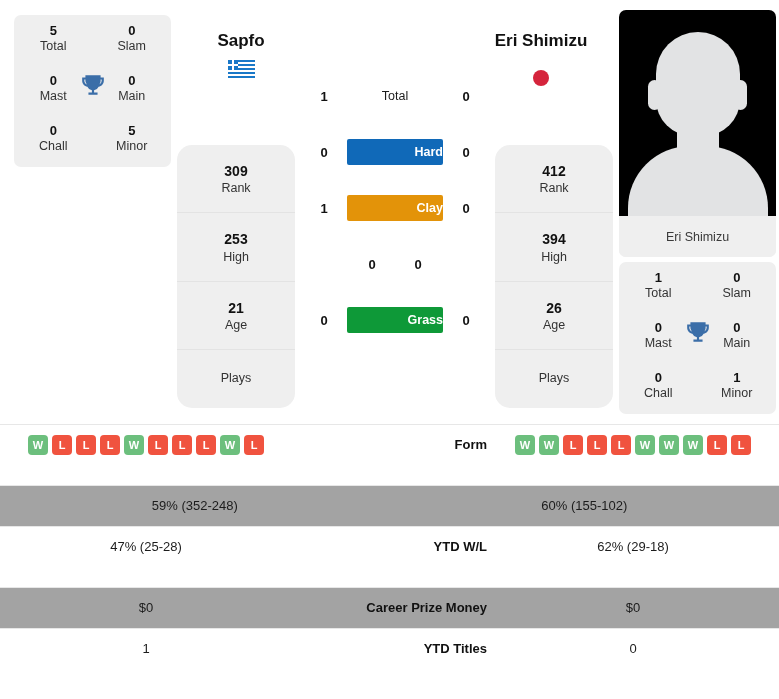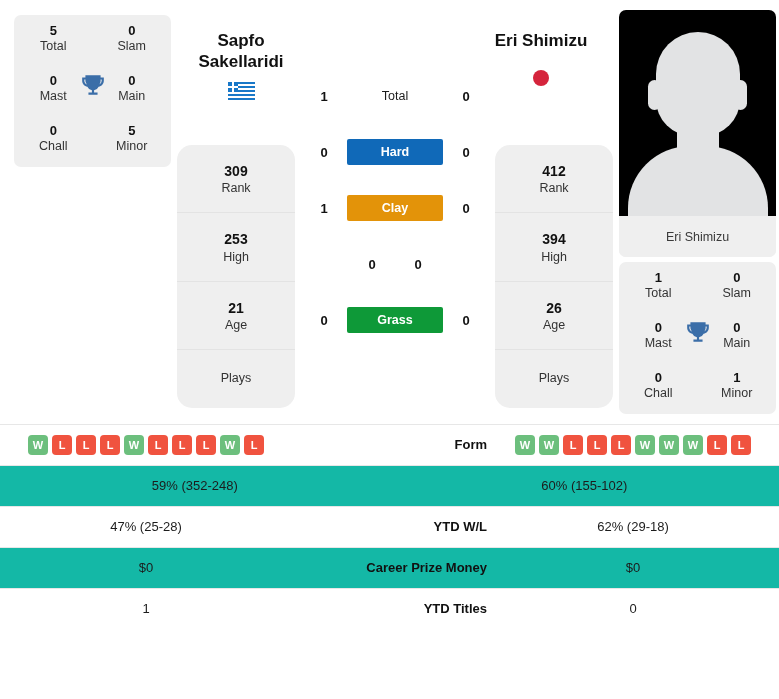--- a/index.html
+++ b/index.html
@@ -121,21 +121,21 @@
   }
   .h2h-score {
     width: 46px; text-align: center;
     font-size: 13px; font-weight: bold; color: #111;
   }
   .h2h-label-plain {
     width: 96px; text-align: center;
     font-size: 12.5px; color: #1c1c1c;
   }
   .h2h-chip {
-    width: 96px; text-align: center;
+    width: 96px; text-align: right;
     color: #ffffff;
     font-size: 12.5px; font-weight: bold;
     padding: 6px 0;
     border-radius: 2px;
   }
 
   
   .names {
     position: absolute; top: 0; left: 0;
     width: 761px; height: 130px;
@@ -158,21 +158,21 @@
     background: #d5243c; margin-top: 10px;
   }
 
   
   .table { margin-top: 10px; width: 779px; }
   .trow {
     display: flex; align-items: center;
     height: 41px;
     border-top: 1px solid #e7e7e7;
   }
-  .trow.shade { background: #14b8a6; }
+  .trow.shade { background: #a3a3a3; margin-top: 20px; }
   .trow.plain { background: #ffffff; }
   .tleft, .tright {
     flex: 1 1 0; text-align: center;
     font-size: 13px; color: #1c1c1c;
   }
   .tmid {
     flex: 0 0 195px; text-align: right;
     font-size: 13px; font-weight: bold; color: #111;
   }
   .form-strip {
@@ -339,21 +339,20 @@
         <svg class="trophy" viewBox="0 0 24 24">
           <path fill="#3b6ea8" d="M5 3h14v2h3v3c0 2.8-2.1 5.1-4.8 5.5A5.6 5.6 0 0 1 13 16.8V19h3.2v2H7.8v-2H11v-2.2a5.6 5.6 0 0 1-4.2-3.3C4.1 13.1 2 10.8 2 8V5h3V3zm0 4H4v1c0 1.6 1 3 2.4 3.6A8 8 0 0 1 5 8.6V7zm14 0v1.6c0 1.1-.5 2.1-1.4 3A3.9 3.9 0 0 0 20 8V7h-1z"></path>
         </svg>
       </div>
     </div>
   </div>
 
   <div class="names">
     <div class="name-block left">
       <div class="name-text">Sapfo</div>
-      <div class="name-text">Sakellaridi</div>
       <div class="flag">
         <svg class="flag-gr" viewBox="0 0 27 18">
           <rect width="27" height="18" fill="#ffffff"></rect>
           <rect y="0" width="27" height="2" fill="#1978c8"></rect>
           <rect y="4" width="27" height="2" fill="#1978c8"></rect>
           <rect y="8" width="27" height="2" fill="#1978c8"></rect>
           <rect y="12" width="27" height="2" fill="#1978c8"></rect>
           <rect y="16" width="27" height="2" fill="#1978c8"></rect>
           <rect x="0" y="0" width="10" height="10" fill="#1978c8"></rect>
           <rect x="4" y="0" width="2" height="10" fill="#ffffff"></rect>

